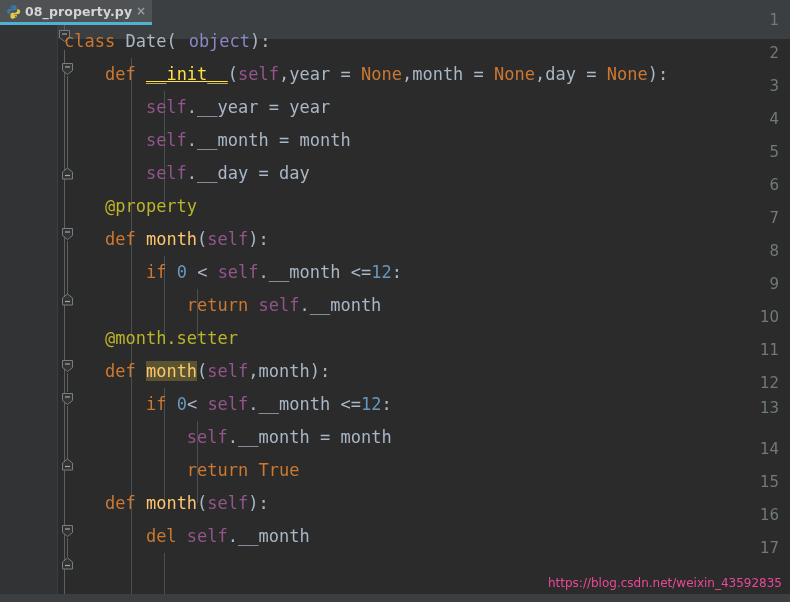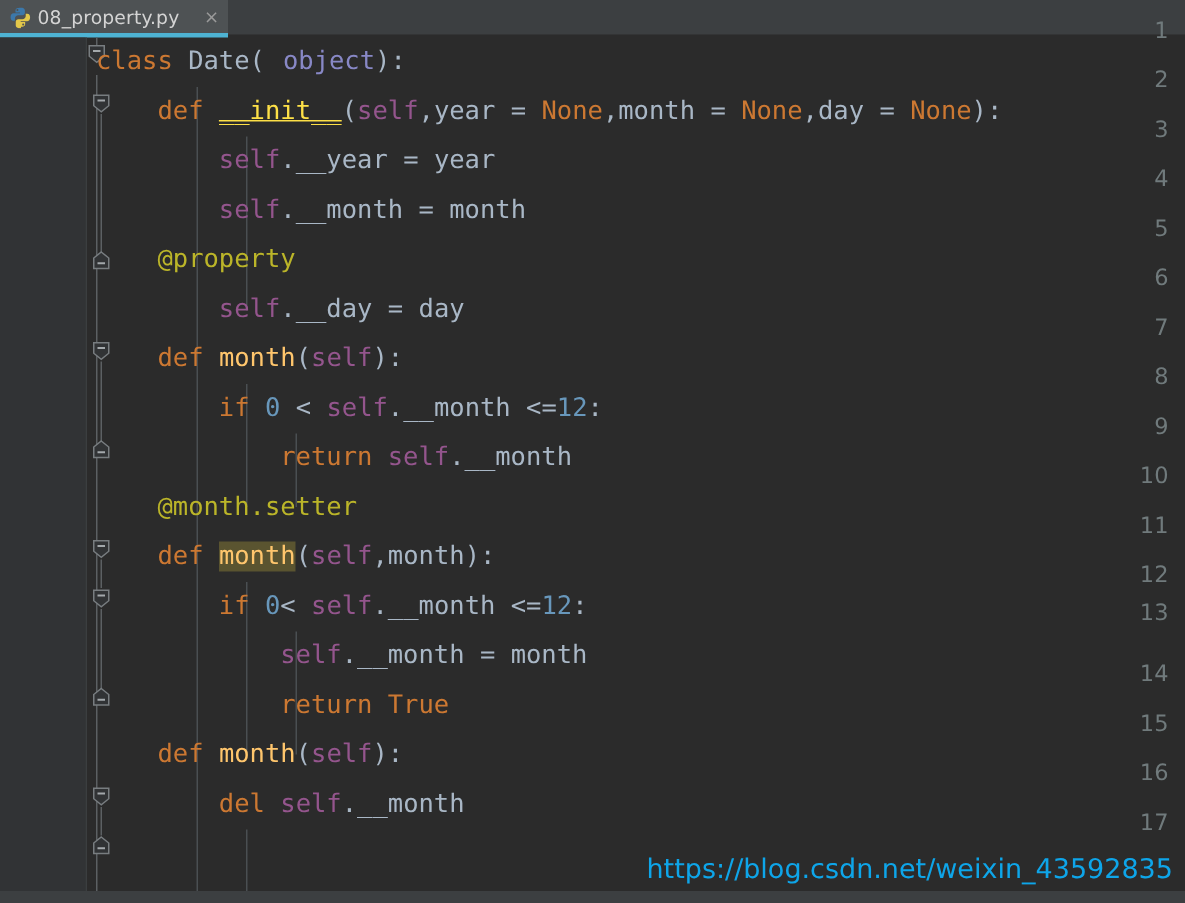--- a/index.html
+++ b/index.html
@@ -21,22 +21,23 @@
     height: 602px;
     background: #2b2b2b;
     overflow: hidden;
   }
 
   
   .tabbar {
     position: absolute;
     top: 0; left: 0;
     width: 790px;
-    height: 23px;
+    height: 39px;
     background: #3c3f41;
+    font-weight: bold;
   }
   .tab {
     position: absolute;
     top: 0; left: 0;
     height: 22px;
     width: 152px;
     background: #4e5254;
     display: flex;
     align-items: center;
     padding: 0 4px 0 6px;
@@ -169,22 +170,22 @@
     color: #fde047;
     text-decoration: underline;
   }
 
   
   .watermark {
     position: absolute;
     right: 8px;
     bottom: 12px;
     font-family: "DejaVu Sans", sans-serif;
-    font-size: 18px;
-    color: #0ea5e9;
+    font-size: 12px;
+    color: #ec4899;
     white-space: nowrap;
   }
 
   
   .bottombar {
     position: absolute;
     left: 0;
     bottom: 0;
     width: 790px;
     height: 8px;
@@ -326,23 +327,23 @@
     <div class="indent-guide" style="left:139px; top:396px; height:82px;"></div>
 
     <div class="codeline"><span class="t-kw">class</span><span> </span><span class="t-cls">Date</span><span class="t-punc">(</span><span class="t-builtin">object</span><span class="t-punc">)</span><span class="t-punc">:</span></div>
 
     <div class="codeline">    <span class="t-kw">def</span><span> </span><span class="t-init">__init__</span><span class="t-punc">(</span><span class="t-self">self</span><span class="t-punc">,</span><span class="t-plain">year</span><span> </span><span class="t-punc">=</span><span> </span><span class="t-const">None</span><span class="t-punc">,</span><span class="t-plain">month</span><span> </span><span class="t-punc">=</span><span> </span><span class="t-const">None</span><span class="t-punc">,</span><span class="t-plain">day</span><span> </span><span class="t-punc">=</span><span> </span><span class="t-const">None</span><span class="t-punc">)</span><span class="t-punc">:</span></div>
 
     <div class="codeline">        <span class="t-self">self</span><span class="t-punc">.</span><span class="t-plain">__year</span><span> </span><span class="t-punc">=</span><span> </span><span class="t-plain">year</span></div>
 
     <div class="codeline">        <span class="t-self">self</span><span class="t-punc">.</span><span class="t-plain">__month</span><span> </span><span class="t-punc">=</span><span> </span><span class="t-plain">month</span></div>
 
+    <div class="codeline">        <span class="t-self">self</span><span class="t-punc">.</span><span class="t-plain">__day</span><span> </span><span class="t-punc">=</span><span> </span><span class="t-plain">day</span></div>
+
     <div class="codeline">    <span class="t-deco">@property</span></div>
-
-    <div class="codeline">        <span class="t-self">self</span><span class="t-punc">.</span><span class="t-plain">__day</span><span> </span><span class="t-punc">=</span><span> </span><span class="t-plain">day</span></div>
 
     <div class="codeline">    <span class="t-kw">def</span><span> </span><span class="t-fname">month</span><span class="t-punc">(</span><span class="t-self">self</span><span class="t-punc">)</span><span class="t-punc">:</span></div>
 
     <div class="codeline">        <span class="t-kw">if</span><span> </span><span class="t-num">0</span><span> </span><span class="t-punc">&lt;</span><span> </span><span class="t-self">self</span><span class="t-punc">.</span><span class="t-plain">__month</span><span> </span><span class="t-punc">&lt;=</span><span class="t-num">12</span><span class="t-punc">:</span></div>
 
     <div class="codeline">            <span class="t-kw">return</span><span> </span><span class="t-self">self</span><span class="t-punc">.</span><span class="t-plain">__month</span></div>
 
     <div class="codeline">    <span class="t-deco">@month.setter</span></div>
 
     <div class="codeline">    <span class="t-kw">def</span><span> </span><span class="t-fname hl">month</span><span class="t-punc">(</span><span class="t-self">self</span><span class="t-punc">,</span><span class="t-plain">month</span><span class="t-punc">)</span><span class="t-punc">:</span></div>

